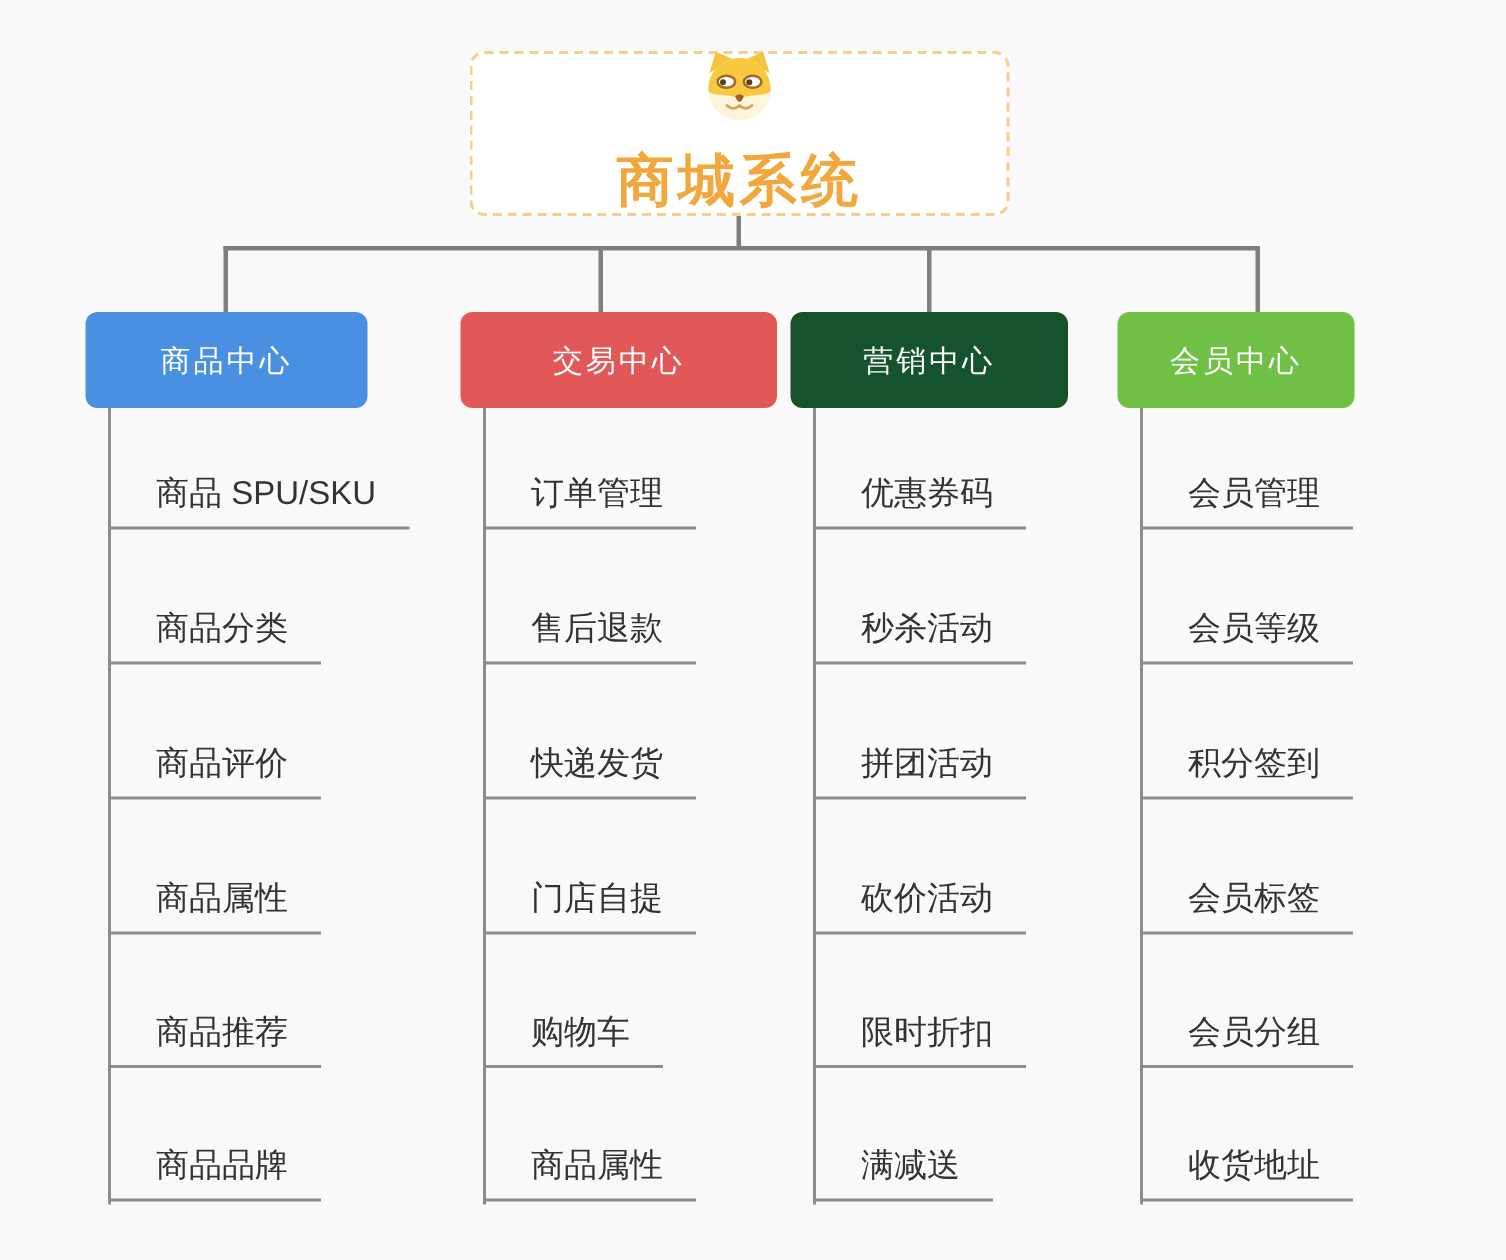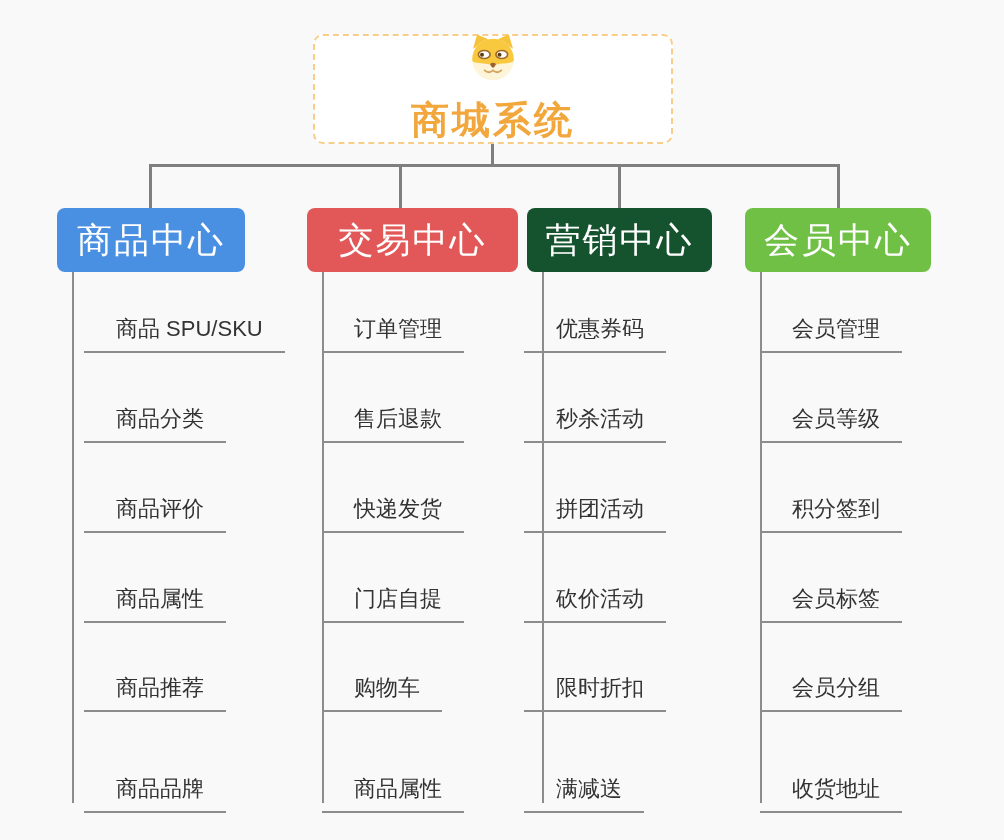--- a/index.html
+++ b/index.html
@@ -58,57 +58,57 @@
   .doge { width: 54px; height: 50px; display: inline-block; }
   .doge svg { width: 100%; height: 100%; display: block; }
 
   
   .branch {
     position: absolute;
     top: 208px;
     height: 64px;
     border-radius: 8px;
     color: #ffffff;
-    font-size: 35px;
+    font-size: 20px;
     letter-spacing: 2px;
     display: flex;
     align-items: center;
     justify-content: center;
     white-space: nowrap;
     cursor: pointer;
     box-sizing: border-box;
     font-family: Liberation Mono, monospace;
   }
   .branch-1 { left: 57px;  width: 188px; background: #4a90e2; }
   .branch-2 { left: 307px; width: 211px; background: #e25858; }
   .branch-3 { left: 527px; width: 185px; background: #14532d; }
-  .branch-4 { left: 745px; width: 186px; background: #70c045; }
+  .branch-4 { left: 745px; width: 158px; background: #70c045; }
 
   
   .leaf {
     position: absolute;
     display: inline-block;
     white-space: nowrap;
     font-size: 22px;
     line-height: 28px;
     color: #333333;
     padding: 0 22px 8px 32px;
     border-bottom: 2px solid #8c8c8c;
     cursor: pointer;
   }
-  .c1 { left: 84px; }
+  .c1 { left: 72px; }
   .c2 { left: 322px; }
-  .c3 { left: 524px; }
+  .c3 { left: 542px; }
   .c4 { left: 760px; }
   .r0 { top: 315px; }
   .r1 { top: 405px; }
   .r2 { top: 495px; }
   .r3 { top: 585px; }
   .r4 { top: 674px; }
-  .r5 { top: 763px; margin-top: 12px; }
+  .r5 { top: 763px; }
 </style>
 </head>
 <body>
 
 <div class="stage">
 
   <div class="line stem"></div>
   <div class="line hbar"></div>
   <div class="line drop drop1"></div>
   <div class="line drop drop2"></div>

